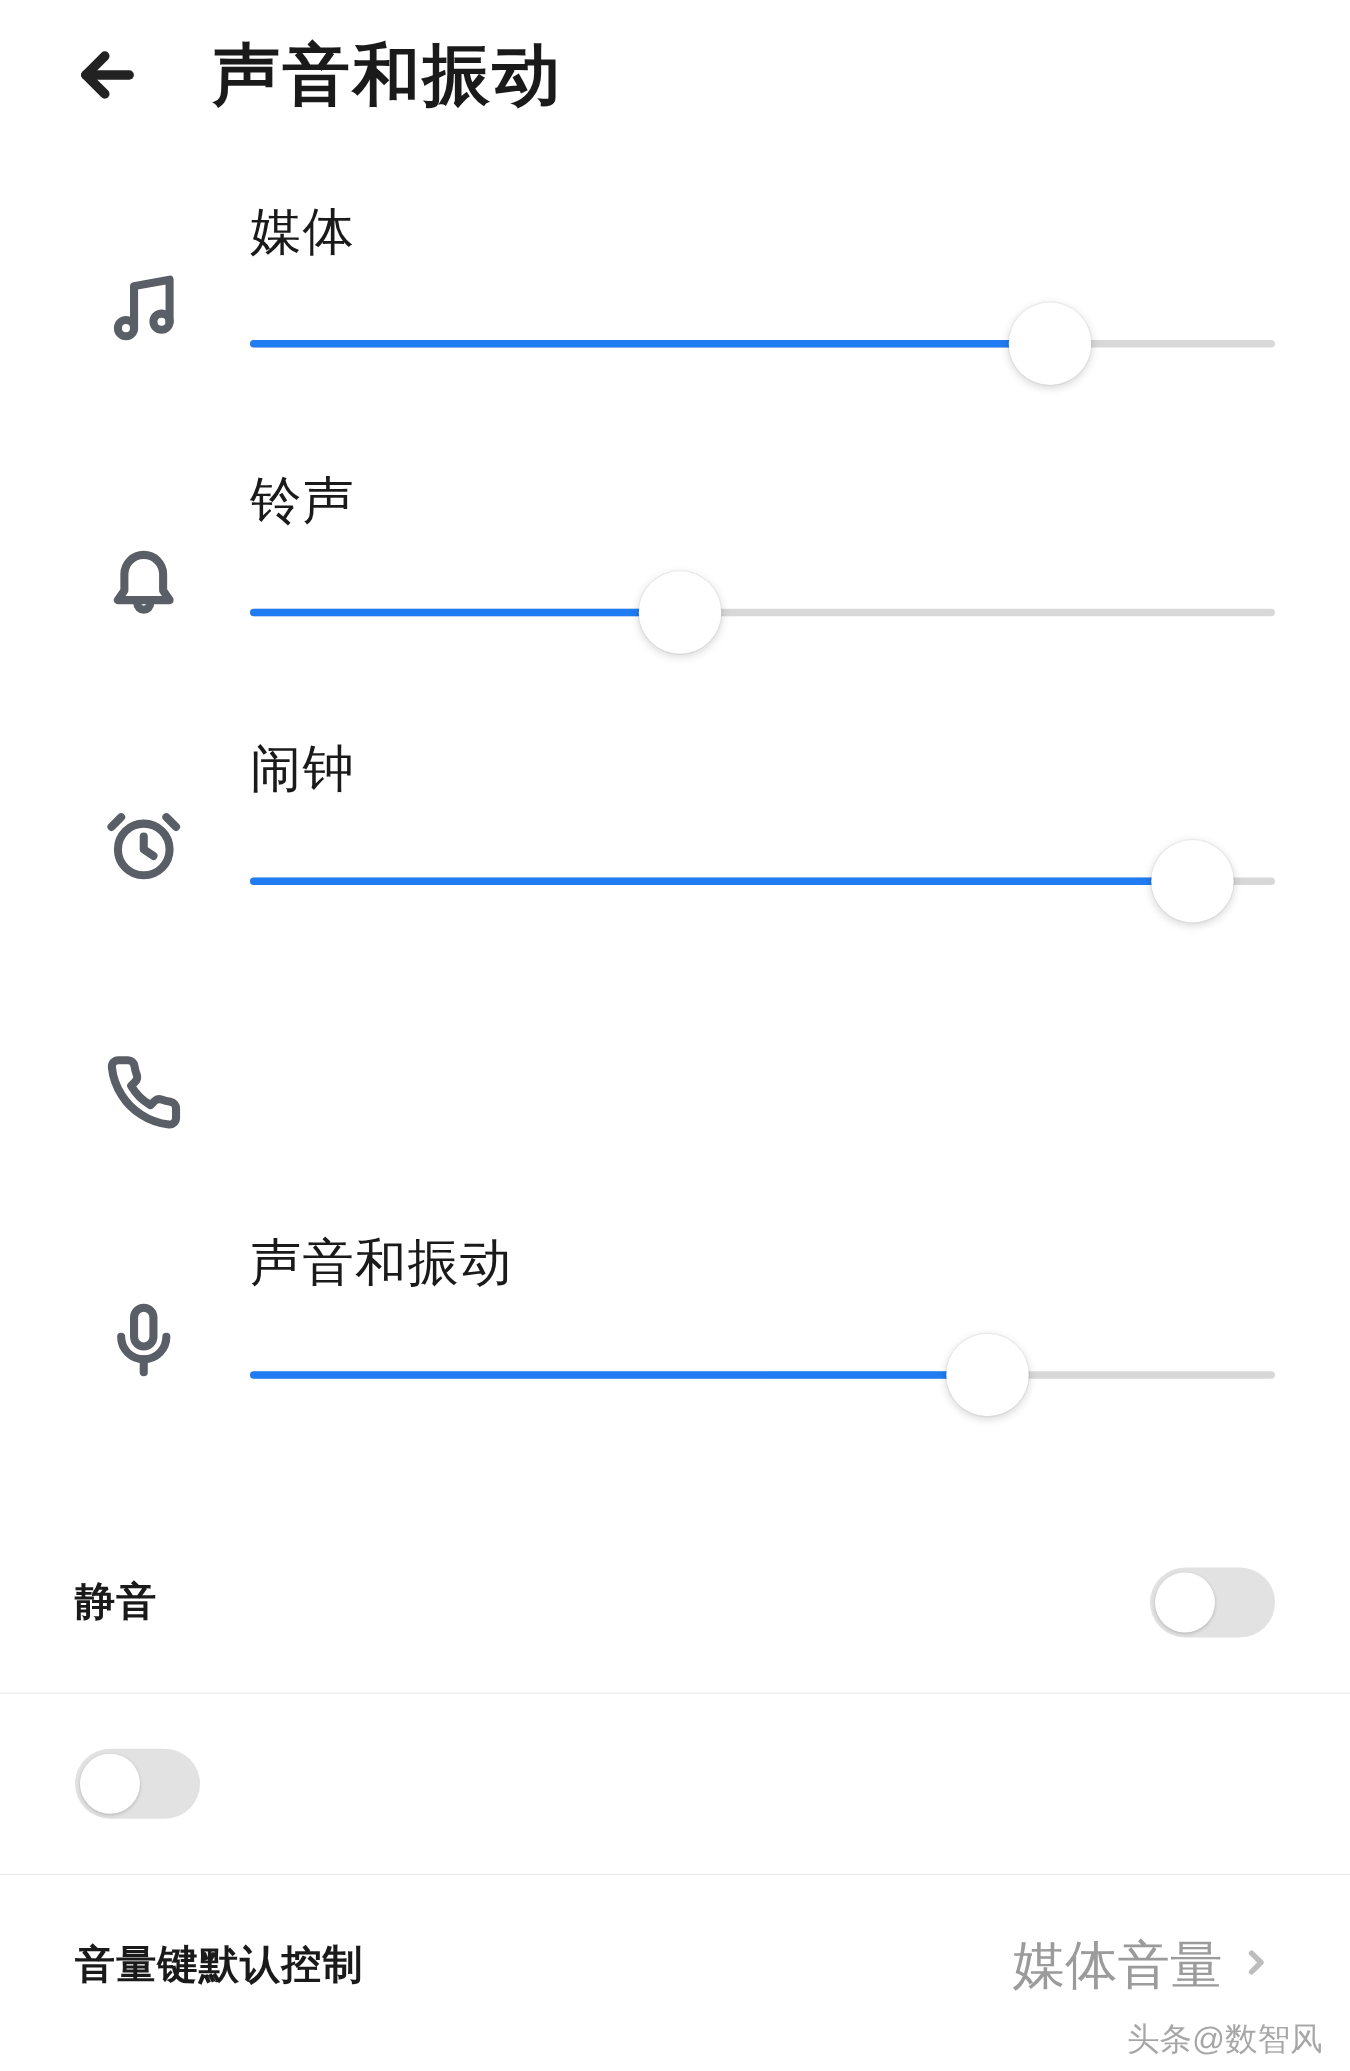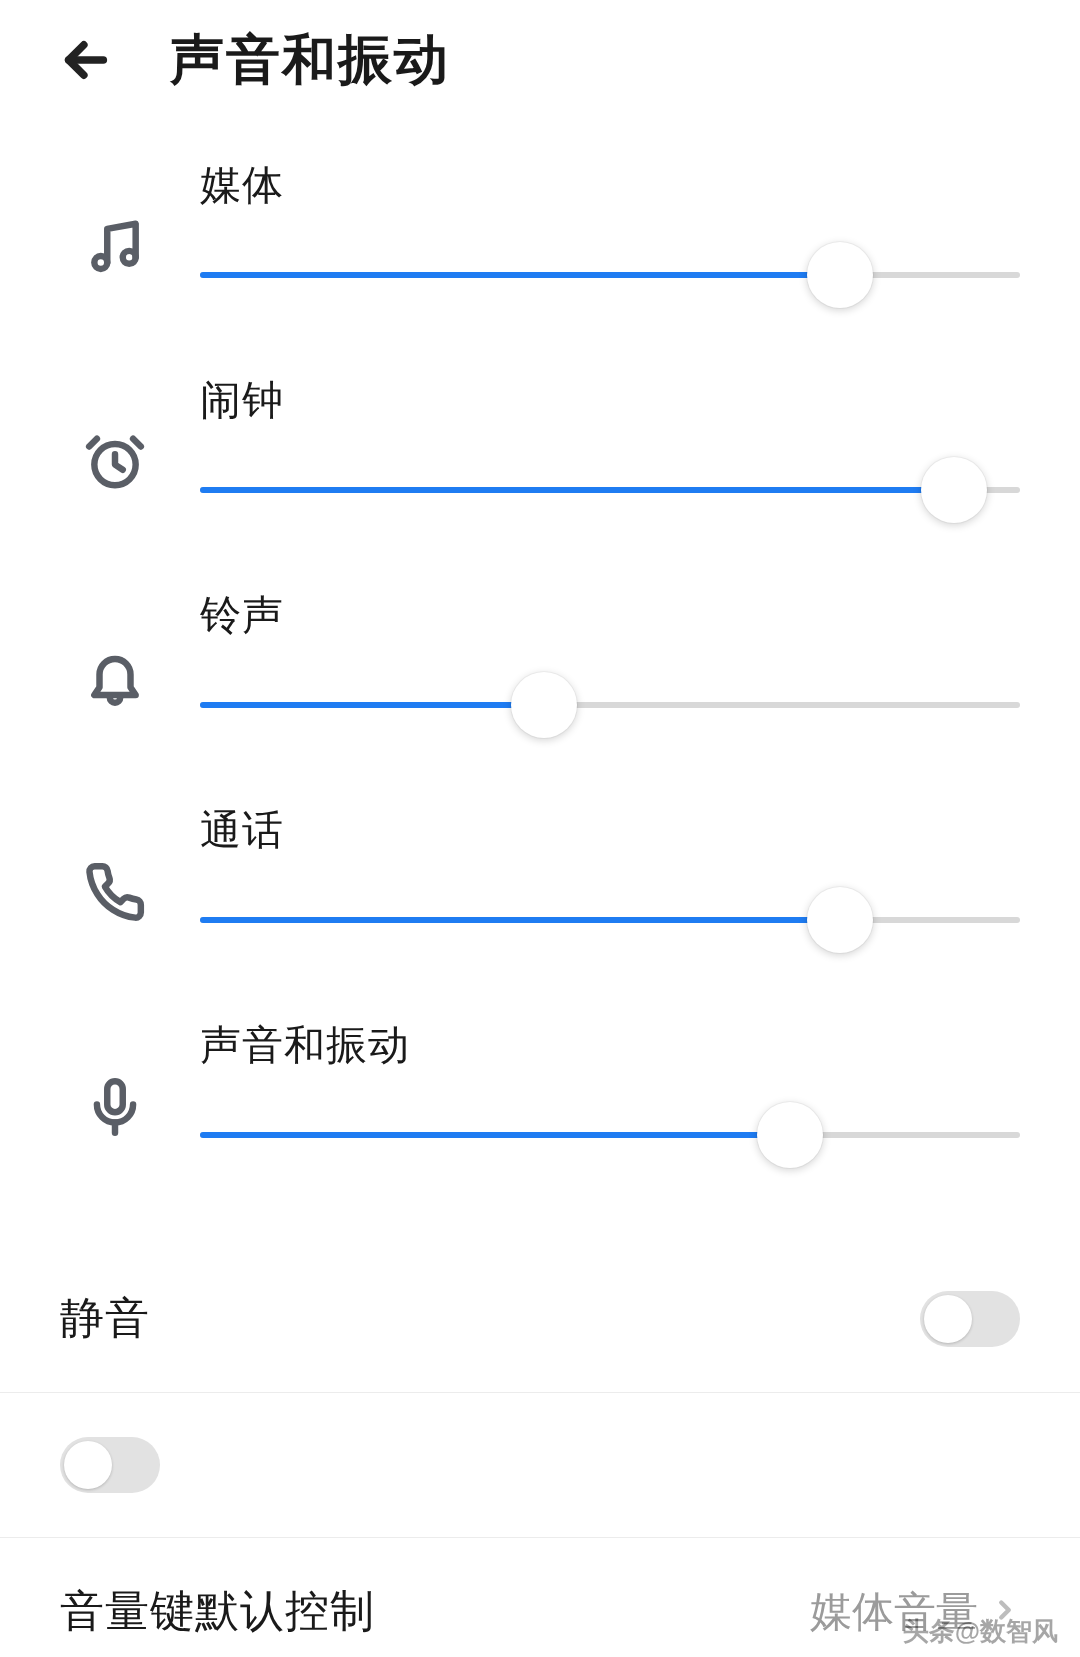--- a/index.html
+++ b/index.html
@@ -21,30 +21,30 @@
     .slider-label { font-size: 41px; font-weight: 500; margin-bottom: 42px; letter-spacing: 1px; }
     .slider-track-wrap { position: relative; height: 40px; }
     .slider-track-bg { position: absolute; left: 0; right: 0; top: 50%; height: 6px; background: #d8d8d8; border-radius: 3px; transform: translateY(-50%); }
     .slider-track-fill { position: absolute; left: 0; top: 50%; height: 6px; background: #1f7cf2; border-radius: 3px; transform: translateY(-50%); }
     .slider-thumb { position: absolute; top: 50%; width: 66px; height: 66px; background: #fff; border-radius: 50%; box-shadow: 0 2px 8px rgba(0,0,0,0.18), 0 0 0 1px rgba(0,0,0,0.04); transform: translate(-50%, -50%); }
 
     
     .list { margin-top: 30px; }
     .list-row { display: flex; align-items: center; justify-content: space-between; padding: 44px 60px; border-top: 1px solid #ececec; }
     .list-row:first-child { border-top: none; }
-    .list-label { font-size: 44px; font-weight: 400; letter-spacing: 1px; text-align: right; }
+    .list-label { font-size: 32px; font-weight: 700; letter-spacing: 1px; text-align: right; }
     .toggle { width: 100px; height: 56px; background: #e2e2e2; border-radius: 28px; position: relative; }
     .toggle-knob { position: absolute; top: 4px; left: 4px; width: 48px; height: 48px; background: #fff; border-radius: 50%; box-shadow: 0 1px 3px rgba(0,0,0,0.2); }
 
     .list-value-wrap { display: flex; align-items: center; gap: 12px; }
     .list-value { font-size: 42px; color: #9b9b9b; }
     .chevron svg { width: 30px; height: 30px; stroke: #bdbdbd; stroke-width: 3.5; fill: none; stroke-linecap: round; stroke-linejoin: round; }
 
     
-    .watermark { position: absolute; right: 22px; bottom: 8px; font-size: 26px; color: rgba(0,0,0,0.35); font-weight: 700; }
+    .watermark { position: absolute; right: 22px; bottom: 8px; font-size: 26px; color: rgba(0,0,0,0.35); font-weight: 400; }
   </style>
 </head>
 <body>
 
 <div class="page">
 
   <div class="header">
     <div class="back-btn">
       <svg viewBox="0 0 24 24">
         <line x1="20" y1="12" x2="4" y2="12"></line>
@@ -70,66 +70,58 @@
           <div class="slider-track-bg"></div>
             <div class="slider-track-fill" style="width: 78%;"></div>
             <div class="slider-thumb" style="left: 78%;"></div>
         </div>
       </div>
     </div>
 
     <div class="slider-row">
       <div class="slider-icon">
         <svg viewBox="0 0 24 24">
+            <path d="M18 16v-5a6 6 0 10-12 0v5l-2 3h16l-2-3z"></path>
+            <path d="M10 20a2 2 0 004 0"></path>
+          </svg>
+      </div>
+      <div class="slider-body">
+        <div class="slider-label">铃声</div>
+        <div class="slider-track-wrap">
+          <div class="slider-track-bg"></div>
+            <div class="slider-track-fill" style="width: 42%;"></div>
+            <div class="slider-thumb" style="left: 42%;"></div>
+        </div>
+      </div>
+    </div>
+
+    <div class="slider-row">
+      <div class="slider-icon">
+        <svg viewBox="0 0 24 24">
             <circle cx="12" cy="13" r="8"></circle>
             <path d="M12 9v4l3 2"></path>
             <path d="M5 3L2 6"></path>
             <path d="M19 3l3 3"></path>
           </svg>
       </div>
       <div class="slider-body">
         <div class="slider-label">闹钟</div>
         <div class="slider-track-wrap">
           <div class="slider-track-bg"></div>
             <div class="slider-track-fill" style="width: 92%;"></div>
             <div class="slider-thumb" style="left: 92%;"></div>
         </div>
       </div>
     </div>
 
     <div class="slider-row">
       <div class="slider-icon">
         <svg viewBox="0 0 24 24">
-            <path d="M18 16v-5a6 6 0 10-12 0v5l-2 3h16l-2-3z"></path>
-            <path d="M10 20a2 2 0 004 0"></path>
-          </svg>
-      </div>
-      <div class="slider-body">
-        <div class="slider-label">铃声</div>
-        <div class="slider-track-wrap">
-          <div class="slider-track-bg"></div>
-            <div class="slider-track-fill" style="width: 42%;"></div>
-            <div class="slider-thumb" style="left: 42%;"></div>
-        </div>
-      </div>
-    </div>
-
-    <div class="slider-row">
-      <div class="slider-icon">
-        <svg viewBox="0 0 24 24">
             <path d="M22 16.92v3a2 2 0 01-2.18 2 19.8 19.8 0 01-8.63-3.07 19.5 19.5 0 01-6-6A19.8 19.8 0 012.12 4.18 2 2 0 014.11 2h3a2 2 0 012 1.72c.13.96.37 1.9.72 2.8a2 2 0 01-.45 2.11L8.09 9.91a16 16 0 006 6l1.28-1.28a2 2 0 012.11-.45c.9.35 1.84.59 2.8.72A2 2 0 0122 16.92z"></path>
           </svg>
-      </div>
-      <div class="slider-body">
-        <div class="slider-label">通话</div>
-        <div class="slider-track-wrap">
-          <div class="slider-track-bg"></div>
-            <div class="slider-track-fill" style="width: 78%;"></div>
-            <div class="slider-thumb" style="left: 78%;"></div>
-        </div>
       </div>
     </div>
 
     <div class="slider-row">
       <div class="slider-icon">
         <svg viewBox="0 0 24 24">
             <rect x="9" y="2" width="6" height="12" rx="3"></rect>
             <path d="M5 11a7 7 0 0014 0"></path>
             <line x1="12" y1="18" x2="12" y2="22"></line>
           </svg>

